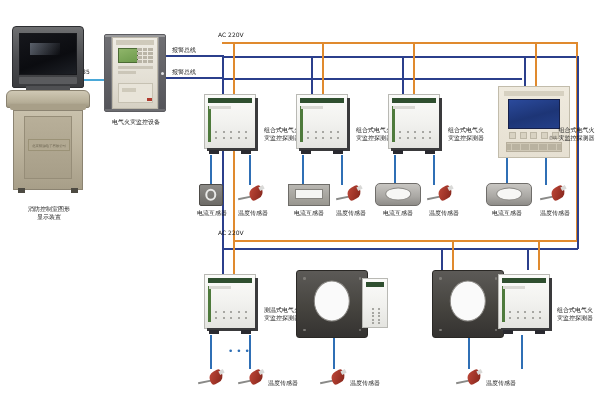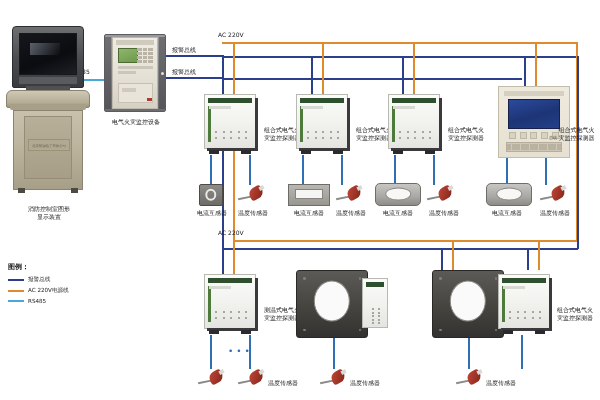--- a/index.html
+++ b/index.html
@@ -557,29 +557,14 @@
   </div>
   <div class="lbl" style="left:345px; top:379px; width:40px;">温度传感器</div>
 
   <div class="tsense" style="left:456px; top:370px;">
     <div class="wire2"></div>
     <div class="body2"></div>
     <div class="tip"></div>
   </div>
   <div class="lbl" style="left:481px; top:379px; width:40px;">温度传感器</div>
 
-  <div class="legend">
-    <div class="title">图例：</div>
-    <div class="row">
-      <span class="sw" style="background:#2b3f8c;"></span>
-      <span class="txt">报警总线</span>
-    </div>
-    <div class="row">
-      <span class="sw" style="background:#e08a2e;"></span>
-      <span class="txt">AC 220V电源线</span>
-    </div>
-    <div class="row">
-      <span class="sw" style="background:#4aa8d8;"></span>
-      <span class="txt">RS485</span>
-    </div>
-  </div>
 
 </div>
 
 </body></html>

